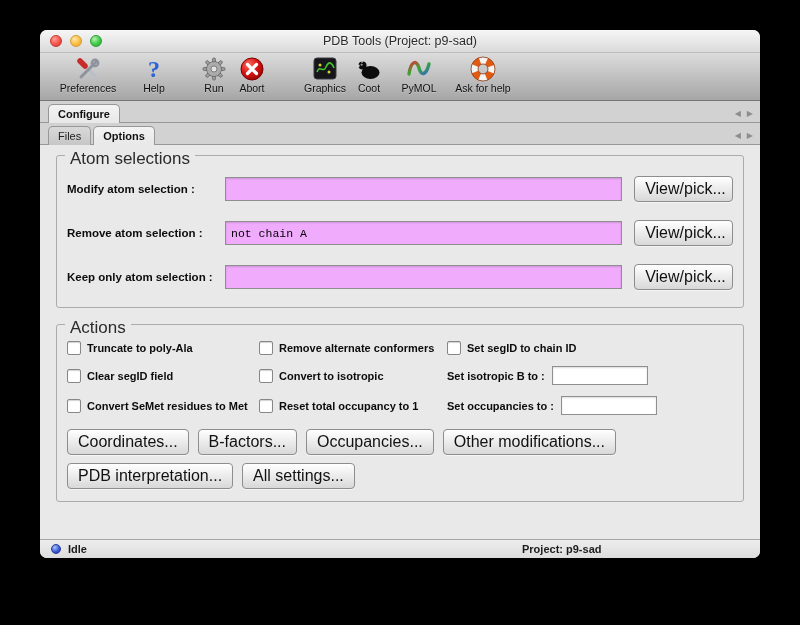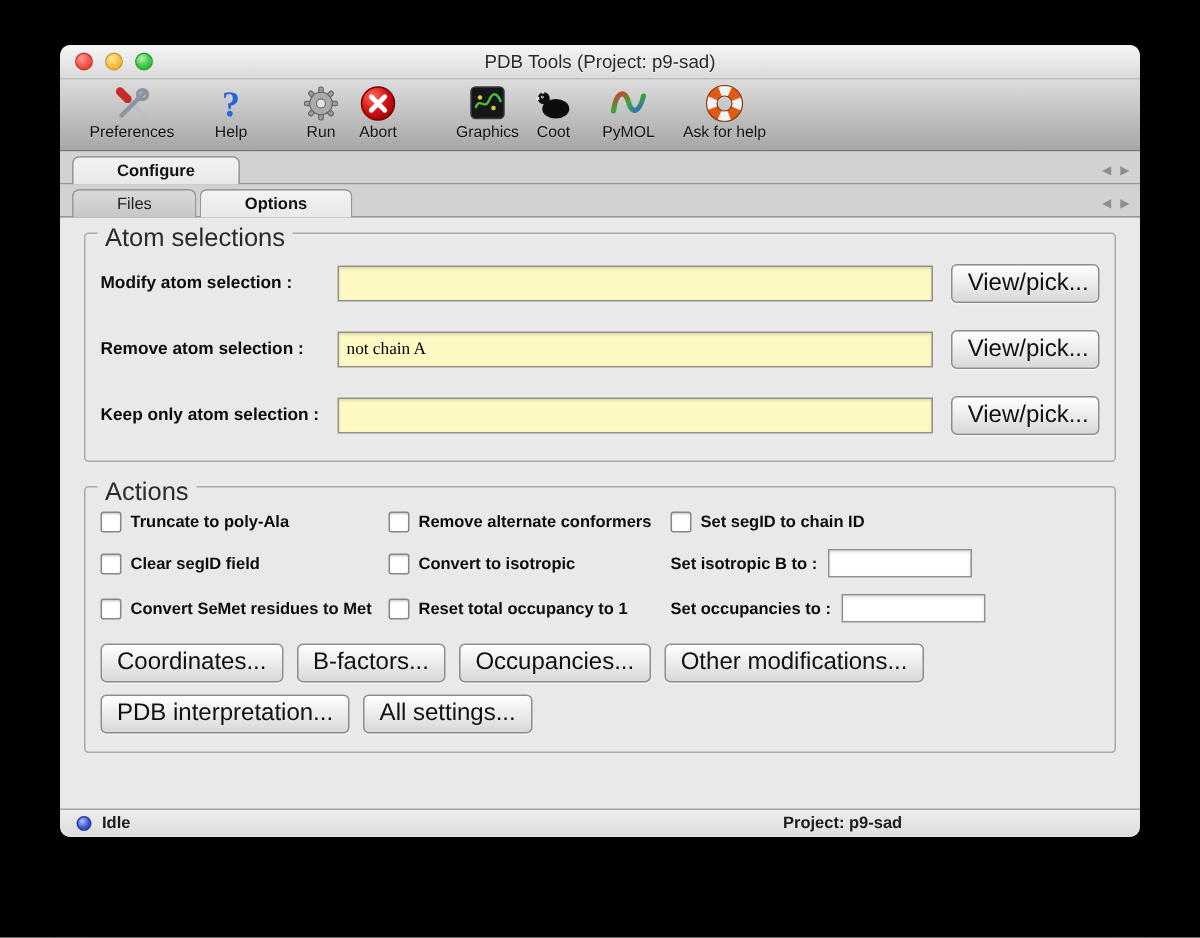--- a/index.html
+++ b/index.html
@@ -30,34 +30,34 @@
   .t1{margin-left:18px;min-width:32px;}
   .t2{margin-left:29px;min-width:30px;}
   .t3{margin-left:5px;min-width:36px;}
   .t4{margin-left:30px;min-width:50px;}
   .t5{margin-left:4px;min-width:30px;}
   .t6{margin-left:15px;min-width:40px;}
   .t7{margin-left:9px;min-width:70px;}
   
   .tabrow{height:22px;background:#d2d2d2;border-bottom:1px solid #979797;display:flex;align-items:flex-end;
     padding-left:8px;position:relative;box-sizing:border-box;}
-  .tab{font-size:11px;padding:3px 29px;border:1px solid #979797;border-bottom:none;border-radius:5px 5px 0 0;
+  .tab{font-size:11px;padding:3px 9px;border:1px solid #979797;border-bottom:none;border-radius:5px 5px 0 0;
     margin-bottom:-1px;background:linear-gradient(#d9d9d9,#c6c6c6);color:#222;cursor:default;}
   .tab.active{background:linear-gradient(#f3f3f3,#e8e8e8);font-weight:bold;color:#111;}
   .tab + .tab{margin-left:2px;}
   .tabarrows{position:absolute;right:7px;bottom:4px;font-size:8px;color:#8e8e8e;display:flex;gap:6px;line-height:1;}
   
   .content{padding:10px 16px 0;}
   .groupbox{border:1px solid #ababab;border-radius:3px;position:relative;padding:20px 10px 12px;background:#e9e9e9;}
   .grouplabel{position:absolute;top:-7px;left:8px;background:#e9e9e9;padding:0 5px;font-size:17px;color:#2b2b2b;}
   .selrow{display:flex;align-items:center;margin-bottom:18px;}
   .selrow:last-child{margin-bottom:5px;}
   .sellabel{width:158px;font-size:11.5px;font-weight:bold;color:#0c0c0c;flex:none;}
-  .selinput{width:416px;height:24px;box-sizing:border-box;border:1px solid #8f8f8f;background:#fef9c3;
-    font-family:Liberation Serif, serif;font-size:11.5px;padding:0 5px;box-shadow:inset 0 1px 2px rgba(0,0,0,.14);}
+  .selinput{width:416px;height:24px;box-sizing:border-box;border:1px solid #8f8f8f;background:#f0abfc;
+    font-family:Liberation Mono, monospace;font-size:11.5px;padding:0 5px;box-shadow:inset 0 1px 2px rgba(0,0,0,.14);}
   .btn{font-family:inherit;font-size:16px;color:#111;background:linear-gradient(#ffffff,#d8d8d8);
     border:1px solid #8d8d8d;border-radius:4px;padding:3px 10px;box-shadow:0 1px 0 rgba(255,255,255,.55);cursor:default;}
   .viewpick{margin-left:12px;min-width:78px;}
   .actionsbox{margin-top:16px;padding-top:16px;}
   .grid{display:grid;grid-template-columns:192px 188px 1fr;row-gap:11px;align-items:center;}
   .cell{display:flex;align-items:center;}
   .cb{width:12px;height:12px;background:#fff;border:1px solid #878787;border-radius:2px;
     box-shadow:inset 0 1px 1px rgba(0,0,0,.18);flex:none;}
   .cblabel{margin-left:6px;font-size:11px;font-weight:bold;color:#0c0c0c;white-space:nowrap;}
   .flabel{font-size:11px;font-weight:bold;color:#0c0c0c;white-space:nowrap;}

